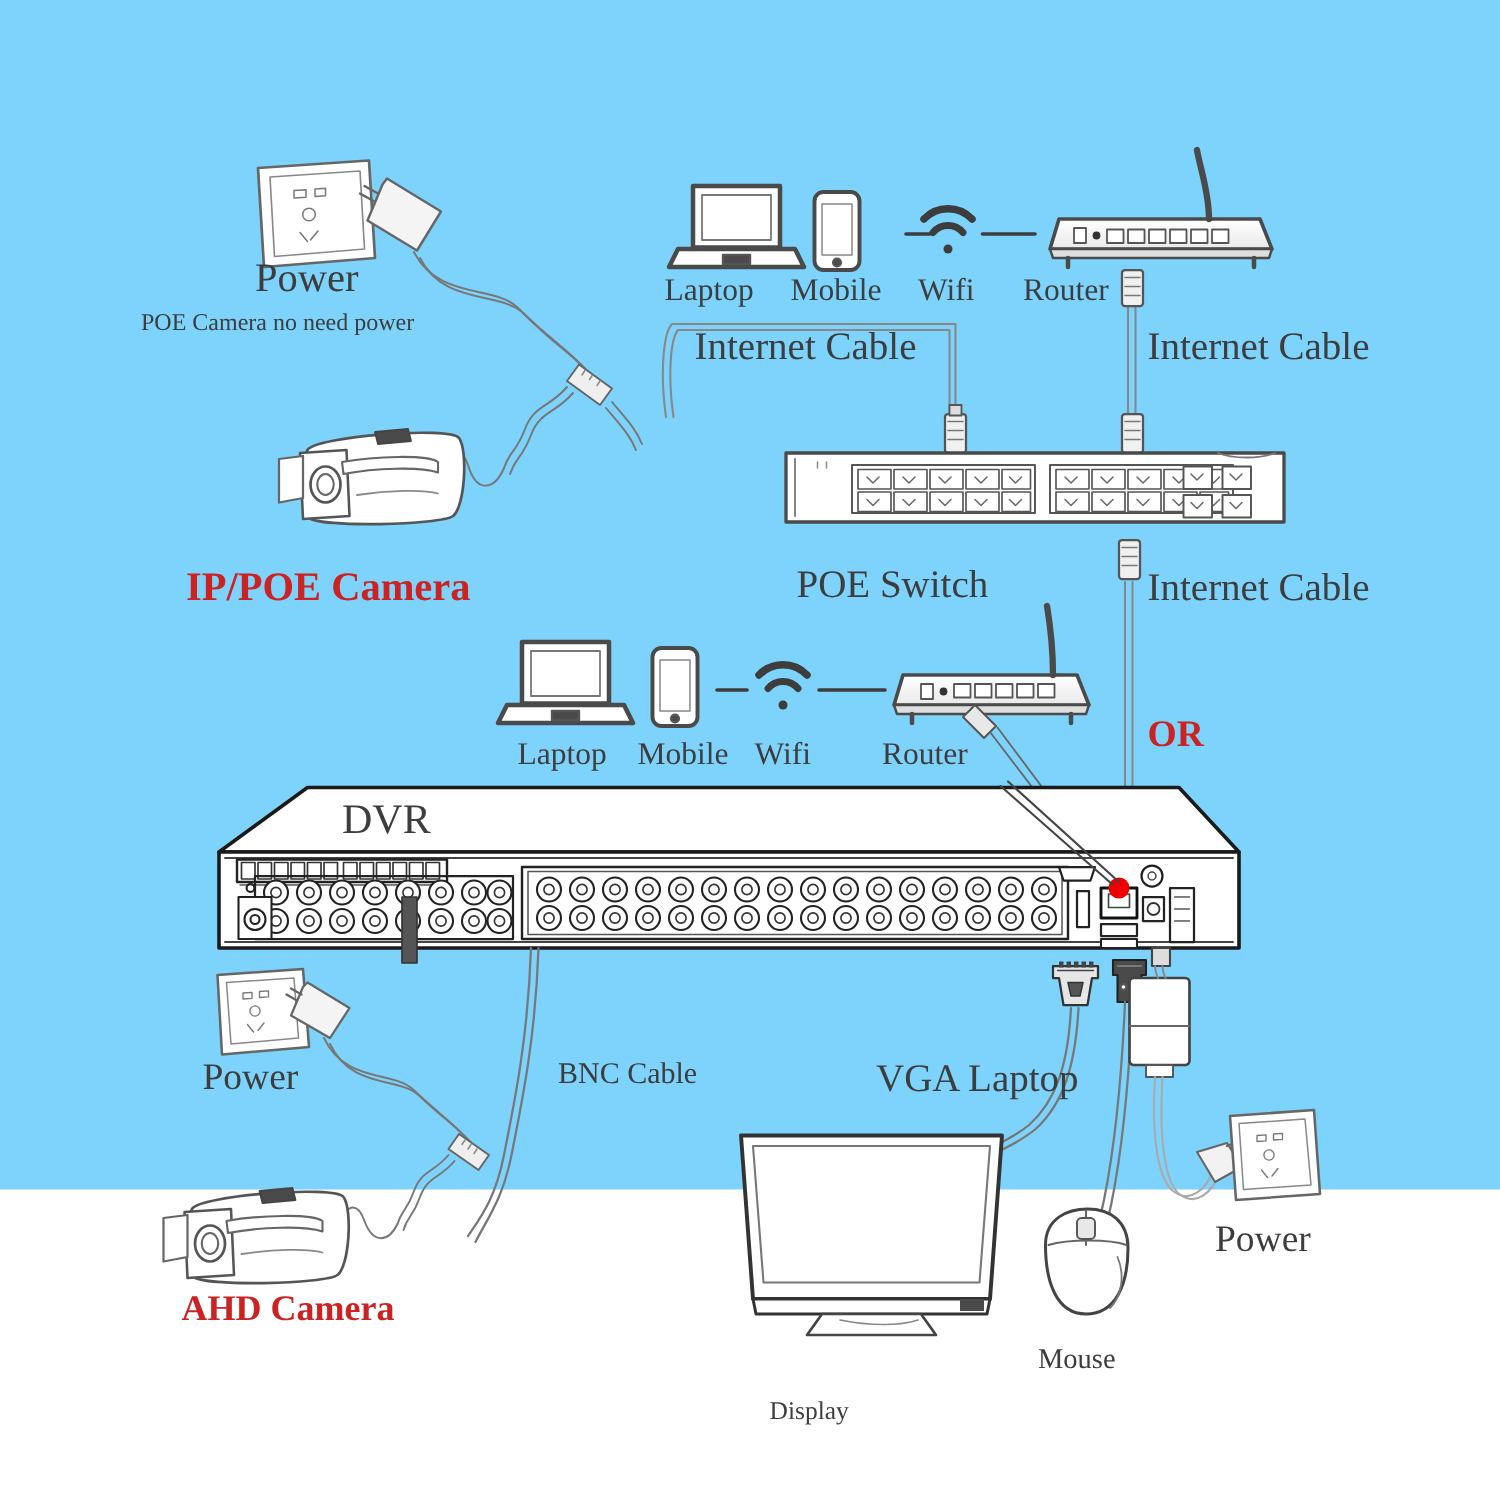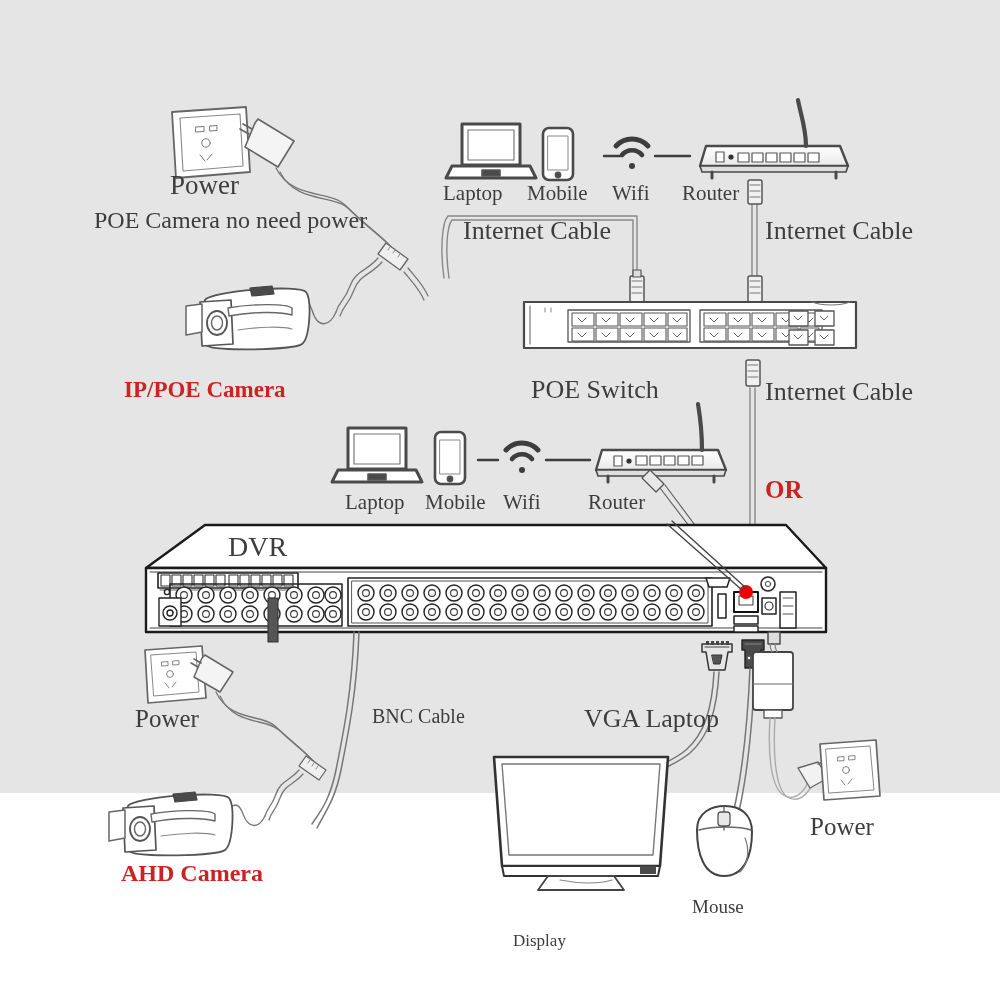--- a/index.html
+++ b/index.html
@@ -2,21 +2,21 @@
 <html><head>
 <meta charset="utf-8">
 <title>CCTV System Wiring Diagram</title>
 <style>
   html,body{margin:0;padding:0;background:#ffffff;}
   body{
     width:1000px;height:1000px;overflow:hidden;
     font-family:"Liberation Serif", serif;
     color:#3a3a3a;
   }
-  #stage{position:relative;width:1000px;height:793px;background:#e5e5e5;text-decoration:underline;}
+  #stage{position:relative;width:1000px;height:793px;background:#7dd3fc;text-decoration:underline;}
   #art{position:absolute;left:0;top:0;width:1000px;height:1000px;}
   .lbl{position:absolute;white-space:nowrap;line-height:1;}
   .dark{color:#3d3d3d;}
   .red{color:#cc2222;font-family:"Liberation Serif",serif;font-weight:700;}
 </style>
 </head>
 <body>
 
 <div id="stage">
 
@@ -550,23 +550,23 @@
         <path d="M724 807 L724 830" stroke="#666" stroke-width="1.4"></path>
         <rect x="718" y="812" width="12" height="14" rx="3" fill="#e8e8e8" stroke="#555" stroke-width="1.3"></rect>
         <path d="M745 838 C750 850 748 864 740 872" stroke="#777" stroke-width="1.2"></path>
       </g>
 
     </g>
   </svg>
 
   <div class="lbl dark" style="left:170px;top:172px;font-size:27px;">Power</div>
 
-  <div class="lbl dark" style="left:94px;top:208px;font-size:24px;">POE Camera no need  power</div>
-
-  <div class="lbl red" style="left:124px;top:378px;font-size:23px;">IP/POE Camera</div>
+  <div class="lbl dark" style="left:94px;top:208px;font-size:16px;">POE Camera no need  power</div>
+
+  <div class="lbl red" style="left:124px;top:378px;font-size:27px;">IP/POE Camera</div>
 
   <div class="lbl dark" style="left:443px;top:183px;font-size:21px;">Laptop</div>
   <div class="lbl dark" style="left:527px;top:183px;font-size:21px;">Mobile</div>
   <div class="lbl dark" style="left:612px;top:183px;font-size:21px;">Wifi</div>
   <div class="lbl dark" style="left:682px;top:183px;font-size:21px;">Router</div>
 
   <div class="lbl dark" style="left:463px;top:218px;font-size:26px;">Internet Cable</div>
   <div class="lbl dark" style="left:765px;top:218px;font-size:26px;">Internet Cable</div>
 
   <div class="lbl dark" style="left:531px;top:377px;font-size:26px;">POE Switch</div>

